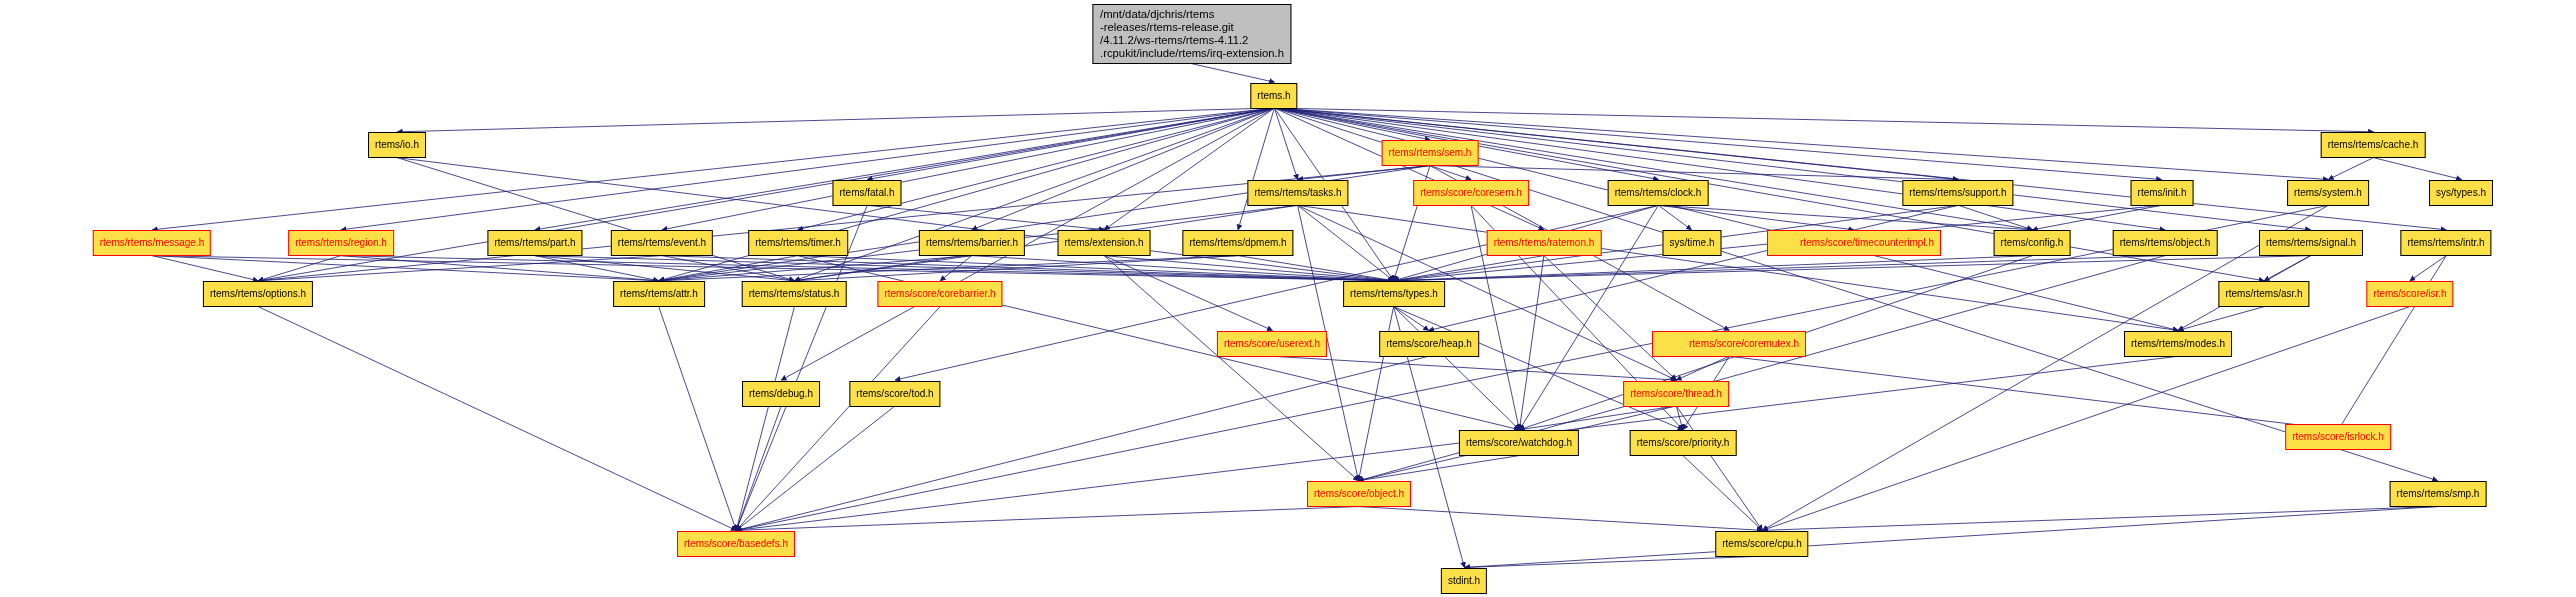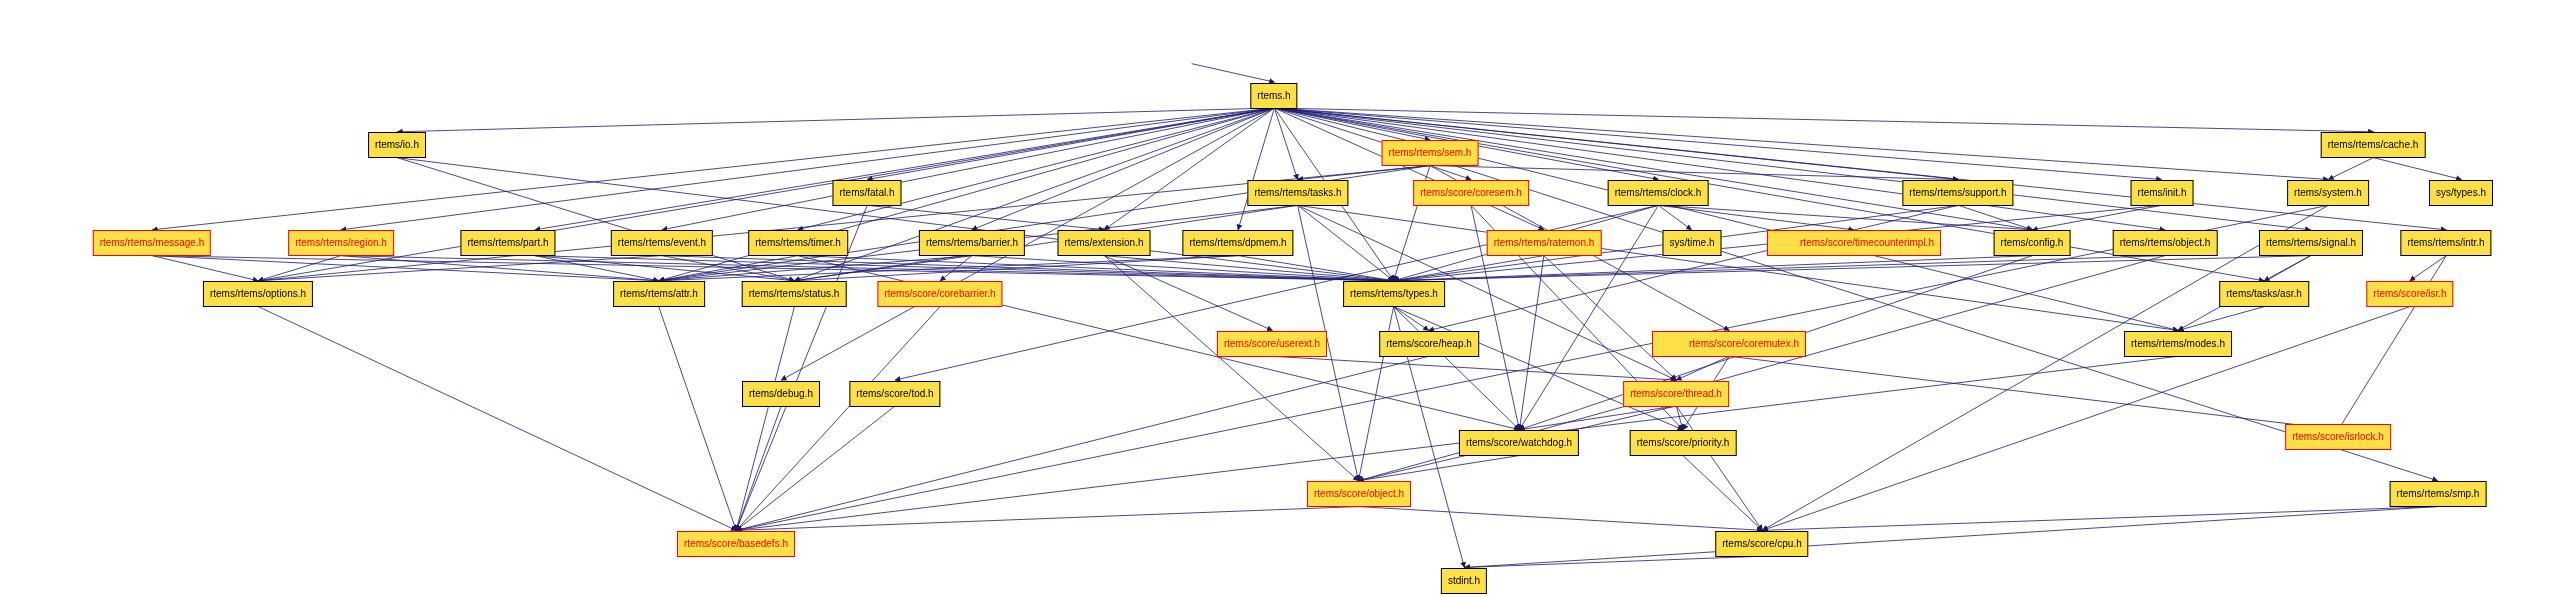--- a/index.html
+++ b/index.html
@@ -175,53 +175,57 @@
       <line x1="2532.0" y1="613.0" x2="2295.0" y2="649.0" stroke="#191970" marker-end="url(#arrow)"></line>
       <line x1="2532.0" y1="613.0" x2="2662.0" y2="801.0" stroke="#191970" marker-end="url(#arrow)"></line>
       <line x1="2295.0" y1="688.0" x2="2052.0" y2="726.0" stroke="#191970" marker-end="url(#arrow)"></line>
       <line x1="2542.0" y1="688.0" x2="2662.0" y2="801.0" stroke="#191970" marker-end="url(#arrow)"></line>
       <line x1="2052.0" y1="765.0" x2="1112.0" y2="801.0" stroke="#191970" marker-end="url(#arrow)"></line>
       <line x1="2052.0" y1="765.0" x2="2662.0" y2="801.0" stroke="#191970" marker-end="url(#arrow)"></line>
       <line x1="3682.0" y1="765.0" x2="2662.0" y2="801.0" stroke="#191970" marker-end="url(#arrow)"></line>
       <line x1="3682.0" y1="765.0" x2="2212.0" y2="857.0" stroke="#191970" marker-end="url(#arrow)"></line>
       <line x1="2662.0" y1="840.0" x2="2212.0" y2="857.0" stroke="#191970" marker-end="url(#arrow)"></line>
     </svg>
+<div class="node root" style="left: 1192px; top: 4px;">/mnt/data/djchris/rtems
+-releases/rtems-release.git
+/4.11.2/ws-rtems/rtems-4.11.2
+.rcpukit/include/rtems/irq-extension.h</div>
     <div class="node" style="left: 1274px; top: 83px;">rtems.h</div>
     <div class="node" style="left: 397px; top: 132px;">rtems/io.h</div>
     <div class="node" style="left: 2373px; top: 132px;">rtems/rtems/cache.h</div>
     <div class="node truncated" style="left: 1430px; top: 140px;">rtems/rtems/sem.h</div>
     <div class="node" style="left: 867px; top: 180px;">rtems/fatal.h</div>
     <div class="node" style="left: 1298px; top: 180px;">rtems/rtems/tasks.h</div>
     <div class="node truncated" style="left: 1471px; top: 180px;">rtems/score/coresem.h</div>
     <div class="node" style="left: 1658px; top: 180px;">rtems/rtems/clock.h</div>
     <div class="node" style="left: 1958px; top: 180px;">rtems/rtems/support.h</div>
     <div class="node" style="left: 2162px; top: 180px;">rtems/init.h</div>
     <div class="node" style="left: 2328px; top: 180px;">rtems/system.h</div>
     <div class="node" style="left: 2461px; top: 180px;">sys/types.h</div>
     <div class="node truncated" style="left: 152px; top: 230px;">rtems/rtems/message.h</div>
     <div class="node truncated" style="left: 341px; top: 230px;">rtems/rtems/region.h</div>
-    <div class="node" style="left: 508px; top: 230px;">rtems/rtems/part.h</div>
+    <div class="node" style="left: 535px; top: 230px;">rtems/rtems/part.h</div>
     <div class="node" style="left: 662px; top: 230px;">rtems/rtems/event.h</div>
     <div class="node" style="left: 798px; top: 230px;">rtems/rtems/timer.h</div>
     <div class="node" style="left: 972px; top: 230px;">rtems/rtems/barrier.h</div>
     <div class="node" style="left: 1104px; top: 230px;">rtems/extension.h</div>
     <div class="node" style="left: 1238px; top: 230px;">rtems/rtems/dpmem.h</div>
     <div class="node truncated" style="left: 1544px; top: 230px;">rtems/rtems/ratemon.h</div>
     <div class="node" style="left: 1692px; top: 230px;">sys/time.h</div>
     <div class="node truncated" style="left: 1854px; top: 230px; padding-left: 32px;">rtems/score/timecounterimpl.h</div>
     <div class="node" style="left: 2032px; top: 230px;">rtems/config.h</div>
     <div class="node" style="left: 2165px; top: 230px;">rtems/rtems/object.h</div>
     <div class="node" style="left: 2311px; top: 230px;">rtems/rtems/signal.h</div>
     <div class="node" style="left: 2446px; top: 230px;">rtems/rtems/intr.h</div>
     <div class="node" style="left: 258px; top: 281px;">rtems/rtems/options.h</div>
     <div class="node" style="left: 659px; top: 281px;">rtems/rtems/attr.h</div>
     <div class="node" style="left: 794px; top: 281px;">rtems/rtems/status.h</div>
     <div class="node truncated" style="left: 940px; top: 281px;">rtems/score/corebarrier.h</div>
     <div class="node" style="left: 1394px; top: 281px;">rtems/rtems/types.h</div>
-    <div class="node" style="left: 2264px; top: 281px;">rtems/tasks/asr.h</div>
+    <div class="node" style="left: 2264px; top: 281px;">rtems/rtems/asr.h</div>
     <div class="node truncated" style="left: 2410px; top: 281px;">rtems/score/isr.h</div>
     <div class="node truncated" style="left: 1272px; top: 331px;">rtems/score/userext.h</div>
     <div class="node" style="left: 1429px; top: 331px;">rtems/score/heap.h</div>
     <div class="node truncated" style="left: 1729px; top: 331px; padding-left: 36px;">rtems/score/coremutex.h</div>
     <div class="node" style="left: 2178px; top: 331px;">rtems/rtems/modes.h</div>
     <div class="node" style="left: 781px; top: 381px; text-align: right;">rtems/debug.h</div>
     <div class="node" style="left: 895px; top: 381px;">rtems/score/tod.h</div>
     <div class="node truncated" style="left: 1676px; top: 381px;">rtems/score/thread.h</div>
     <div class="node" style="left: 1519px; top: 430px;">rtems/score/watchdog.h</div>
     <div class="node" style="left: 1683px; top: 430px;">rtems/score/priority.h</div>

